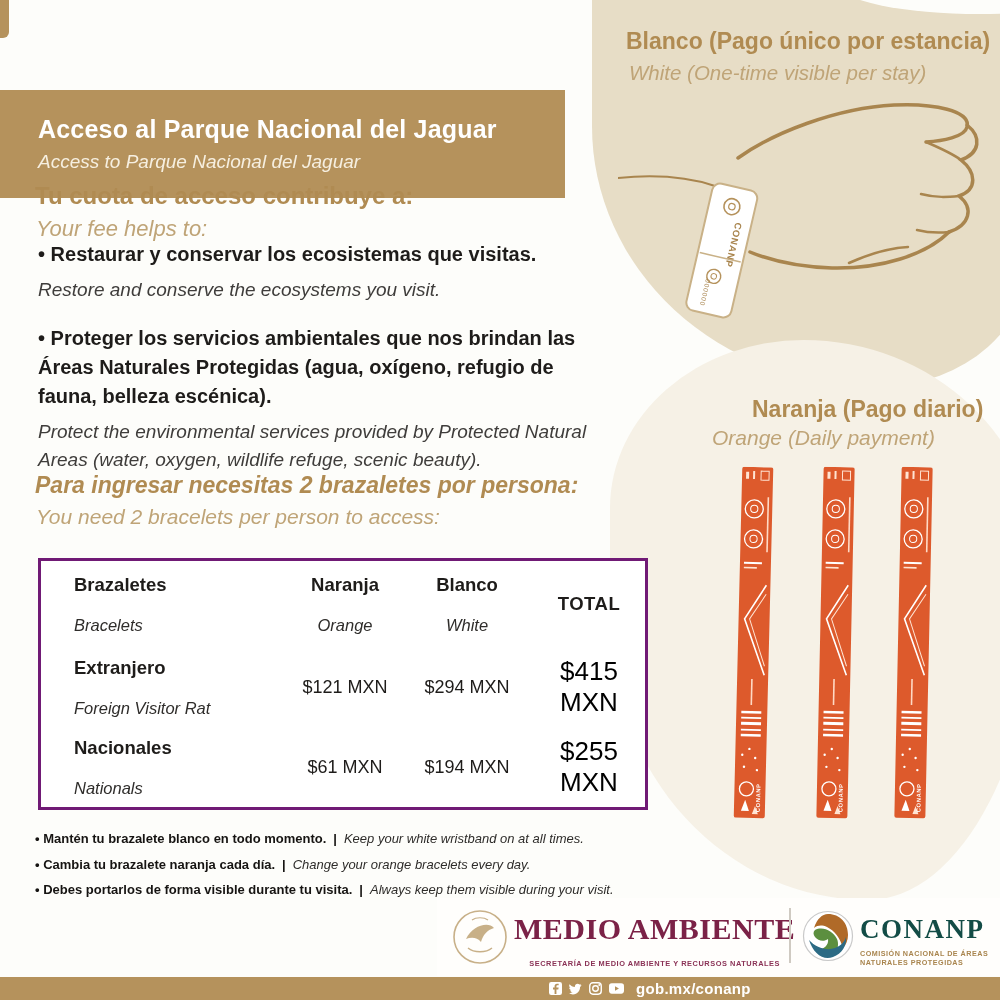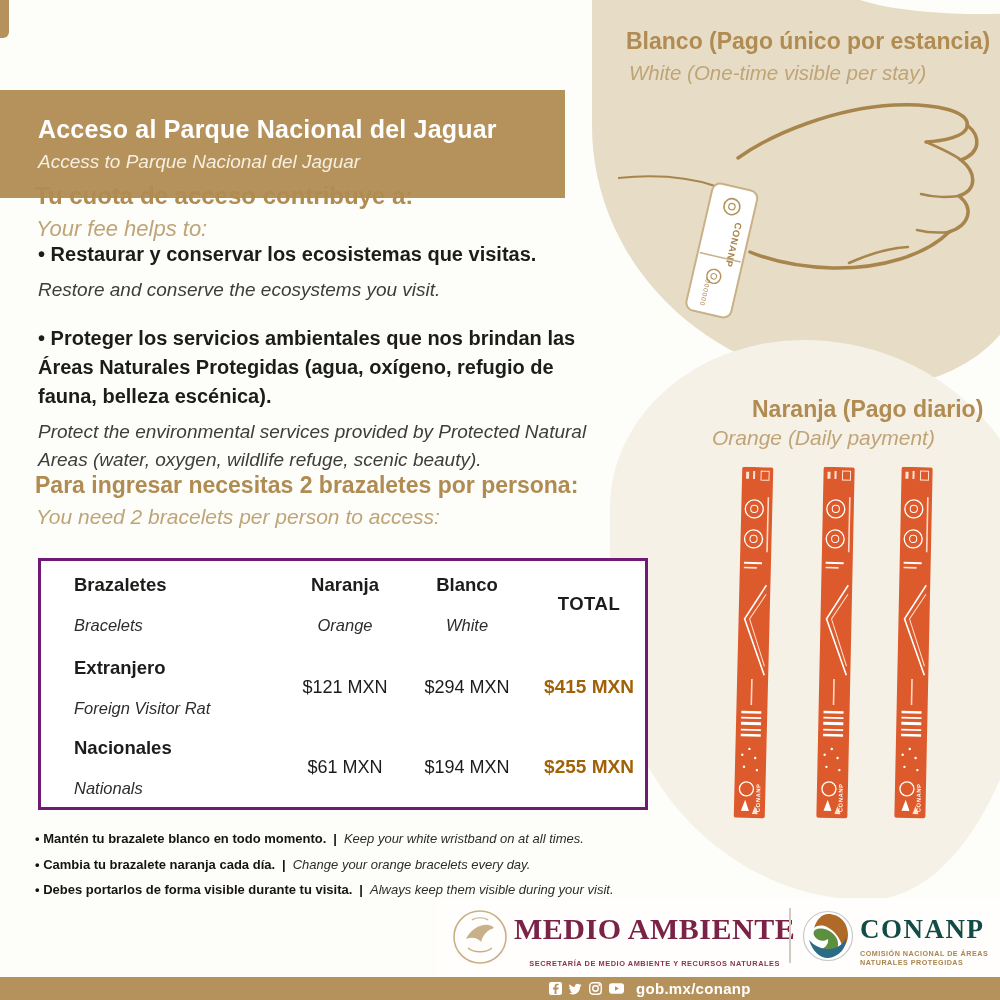--- a/index.html
+++ b/index.html
@@ -31,21 +31,21 @@
 
   
   .price-table{position:absolute;left:38px;top:558px;display:grid;
                grid-template-columns:248px 112px 132px 112px;grid-template-rows:86px 80px 80px;
                gap:0;background:#b5925c;border:3px solid #701a75;}
   .cell{background:#ffffff;display:flex;flex-direction:column;justify-content:center;align-items:center;text-align:center;}
   .cell.lbl{align-items:flex-start;padding-left:33px;text-align:left;}
   .t-es{font-weight:bold;font-size:18.5px;color:#1e1c1a;}
   .t-en{font-style:italic;font-size:16.5px;color:#2f2d2b;margin-top:20px;}
   .t-price{font-size:18px;color:#1e1c1a;}
-  .t-total{font-weight:bold;font-size:19px;color:#a16207;}
+  .t-total{font-weight:normal;font-size:26px;color:#000000;}
 
   
   .rules{position:absolute;left:35px;top:826px;}
   .rule{font-size:13px;line-height:25.5px;color:#161412;}
   .rule .es{font-weight:bold;}
   .rule .sep{font-weight:bold;margin:0 7px;}
   .rule .en{font-style:italic;color:#2e2c2a;}
 
   
   .blanco-title{position:absolute;left:626px;top:28px;width:370px;color:#b08b52;font-weight:bold;font-size:23px;}
@@ -121,21 +121,21 @@
   <div class="gold-h" style="left:35px;top:182px;">Tu cuota de acceso contribuye a:</div>
   <div class="gold-sub" style="left:36px;top:216px;">Your fee helps to:</div>
 
   <div class="body-col">
     <p class="b-es">• Restaurar y conservar los ecosistemas que visitas.</p>
     <p class="b-en">Restore and conserve the ecosystems you visit.</p>
     <p class="b-es">• Proteger los servicios ambientales que nos brindan las Áreas Naturales Protegidas (agua, oxígeno, refugio de fauna, belleza escénica).</p>
     <p class="b-en">Protect the environmental services provided by Protected Natural Areas (water, oxygen, wildlife refuge, scenic beauty).</p>
   </div>
 
-  <div class="gold-h" style="left:35px;top:472px;font-size:23px;">Para ingresar necesitas 2 brazaletes por persona:</div>
+  <div class="gold-h" style="left:35px;top:472px;font-size:23px;font-style:italic;">Para ingresar necesitas 2 brazaletes por persona:</div>
   <div class="gold-sub" style="left:36px;top:505px;font-size:21px;">You need 2 bracelets per person to access:</div>
 
   <div class="naranja-title">Naranja (Pago diario)</div>
   <div class="naranja-sub">Orange  (Daily payment)</div>
 
   <svg width="0" height="0" style="position:absolute;">
     <defs>
       <g id="bracelet-art">
         <rect x="1" y="0" width="31" height="351" rx="2" fill="#dd5a2c"></rect>
         <rect x="5" y="5" width="3" height="7" fill="#ffe3d2"></rect>

